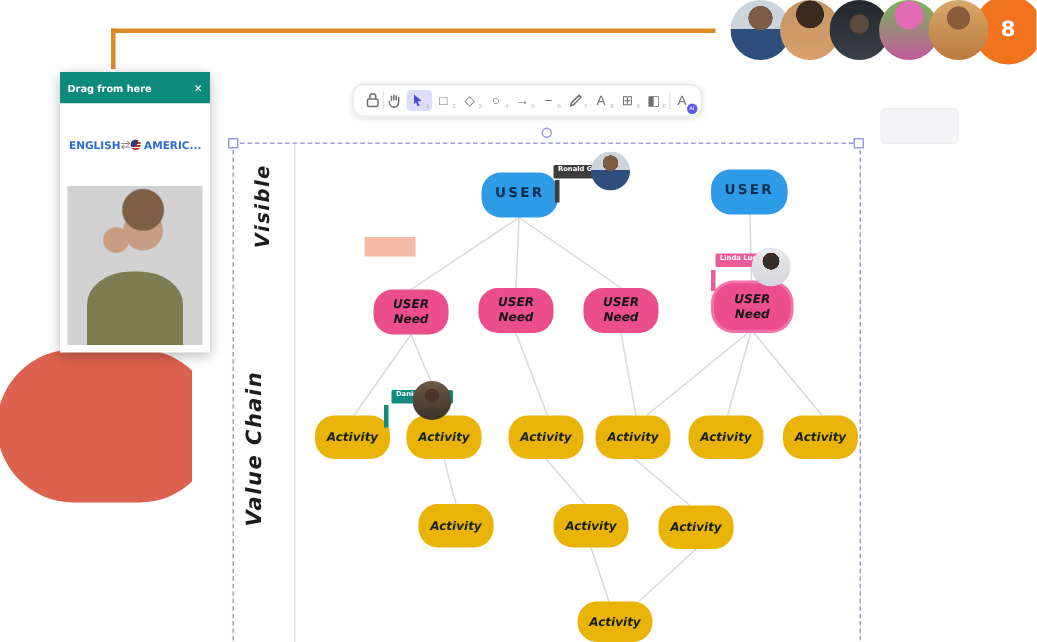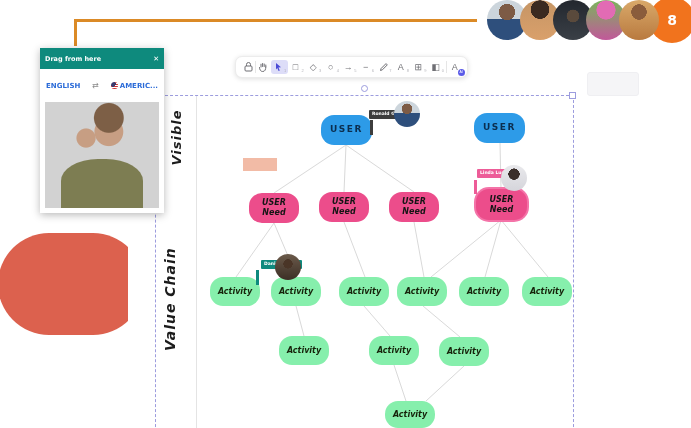--- a/index.html
+++ b/index.html
@@ -37,21 +37,21 @@
     transform:rotate(-90deg);transform-origin:center;white-space:nowrap;}
   #lane-visible{left:146px;top:130px;width:60px;text-align:center;font-size:13px;}
   #lane-chain{left:120px;top:293px;width:100px;text-align:center;font-size:14px;}
   #salmon-rect{left:243px;top:158px;width:34px;height:13px;background:#F2BBA6;z-index:2;}
 
   
   .node{position:absolute;display:flex;align-items:center;justify-content:center;text-align:center;
     z-index:2;border-radius:13px;white-space:pre-line;line-height:1.25;cursor:pointer;}
   .n-user{background:#2D9BE8;color:#0b2e4f;font-size:9px;font-weight:700;letter-spacing:1.5px;}
   .n-need{background:#EC4D8B;color:#151515;font-size:8px;font-weight:600;font-style:italic;}
-  .n-act{background:#86efac;color:#16220a;font-size:8px;font-weight:600;font-style:italic;}
+  .n-act{background:#eab308;color:#16220a;font-size:8px;font-weight:600;font-style:italic;}
   .node.selected{box-shadow:0 0 0 2px #F473A8;}
   #wires{left:0;top:0;z-index:2;pointer-events:none;}
 
   
   .collab-label{position:absolute;z-index:4;color:#fff;font-size:4.5px;font-weight:600;
     padding:2px 3px;border-radius:1px;white-space:nowrap;line-height:1;}
   .collab-caret{position:absolute;z-index:4;width:3px;}
   .collab-av{position:absolute;z-index:4;width:26px;height:26px;border-radius:50%;}
 
   
@@ -62,25 +62,25 @@
     font-size:14px;font-weight:700;display:flex;align-items:center;justify-content:center;margin-left:-10px;}
   .ph-man{background:radial-gradient(circle at 50% 30%,#7d5b45 0 23%,rgba(0,0,0,0) 24%),linear-gradient(#ccd5dc 48%,#2e4f7c 48%);}
   .ph-hat{background:radial-gradient(circle at 50% 24%,#3b2a20 0 25%,rgba(0,0,0,0) 26%),linear-gradient(#c59565,#d9a06b);}
   .ph-dark{background:radial-gradient(circle at 50% 40%,#5a4a3c 0 20%,rgba(0,0,0,0) 21%),linear-gradient(#23272e,#3a4047);}
   .ph-pink{background:radial-gradient(circle at 50% 25%,#e26bb4 0 26%,rgba(0,0,0,0) 27%),linear-gradient(#7ab55c,#c2589a);}
   .ph-blonde{background:radial-gradient(circle at 50% 30%,#8a5c3c 0 22%,rgba(0,0,0,0) 23%),linear-gradient(#d9a96a,#b97a3f);}
   .ph-linda{background:radial-gradient(circle at 50% 35%,#3a2e2a 0 26%,rgba(0,0,0,0) 27%),linear-gradient(#e9e9ec,#d5d5db);}
   .ph-dani{background:radial-gradient(circle at 50% 38%,#4a3527 0 22%,rgba(0,0,0,0) 23%),linear-gradient(#6b5a4a,#3c2f26);}
 
   
-  #panel{left:40px;top:48px;width:124px;z-index:6;background:#fff;box-shadow:0 2px 8px rgba(0,0,0,.28);}
+  #panel{left:40px;top:48px;width:100px;z-index:6;background:#fff;box-shadow:0 2px 8px rgba(0,0,0,.28);}
   #panel-header{background:#0E8A7D;color:#fff;height:21px;display:flex;align-items:center;justify-content:space-between;padding:0 5px;}
   #panel-title{font-size:6.5px;font-weight:600;}
   #panel-close{font-size:7px;cursor:pointer;}
-  #panel-tabs{height:25px;display:flex;align-items:center;justify-content:space-between;padding:4px 6px;background:#fff;}
+  #panel-tabs{height:25px;display:flex;align-items:center;justify-content:space-between;padding:15px 6px;background:#fff;}
   .lang{font-size:7px;font-weight:700;color:#2B6BD8;cursor:pointer;display:flex;align-items:center;}
   #swap-icon{font-size:8px;color:#8a8a8a;cursor:pointer;}
   #flag{width:7px;height:7px;border-radius:50%;margin-right:2px;
     background:radial-gradient(circle at 28% 28%,#3c3b6e 0 40%,rgba(0,0,0,0) 41%),repeating-linear-gradient(180deg,#c33 0 1px,#fff 1px 2px);}
   #panel-photo{margin:0 5px 5px 5px;height:106px;position:relative;overflow:hidden;
     background:radial-gradient(circle at 36% 34%,#c79e83 0 9%,rgba(0,0,0,0) 10%),
                radial-gradient(circle at 56% 15%,#7d5f46 0 13%,rgba(0,0,0,0) 14%),
                radial-gradient(circle at 56% 28%,#c79e83 0 14%,rgba(0,0,0,0) 15%),
                #d2d2d2;}
   #panel-photo .shirt{position:absolute;bottom:0;left:14%;width:72%;height:46%;background:#7d7d52;border-radius:45% 45% 0 0;}

